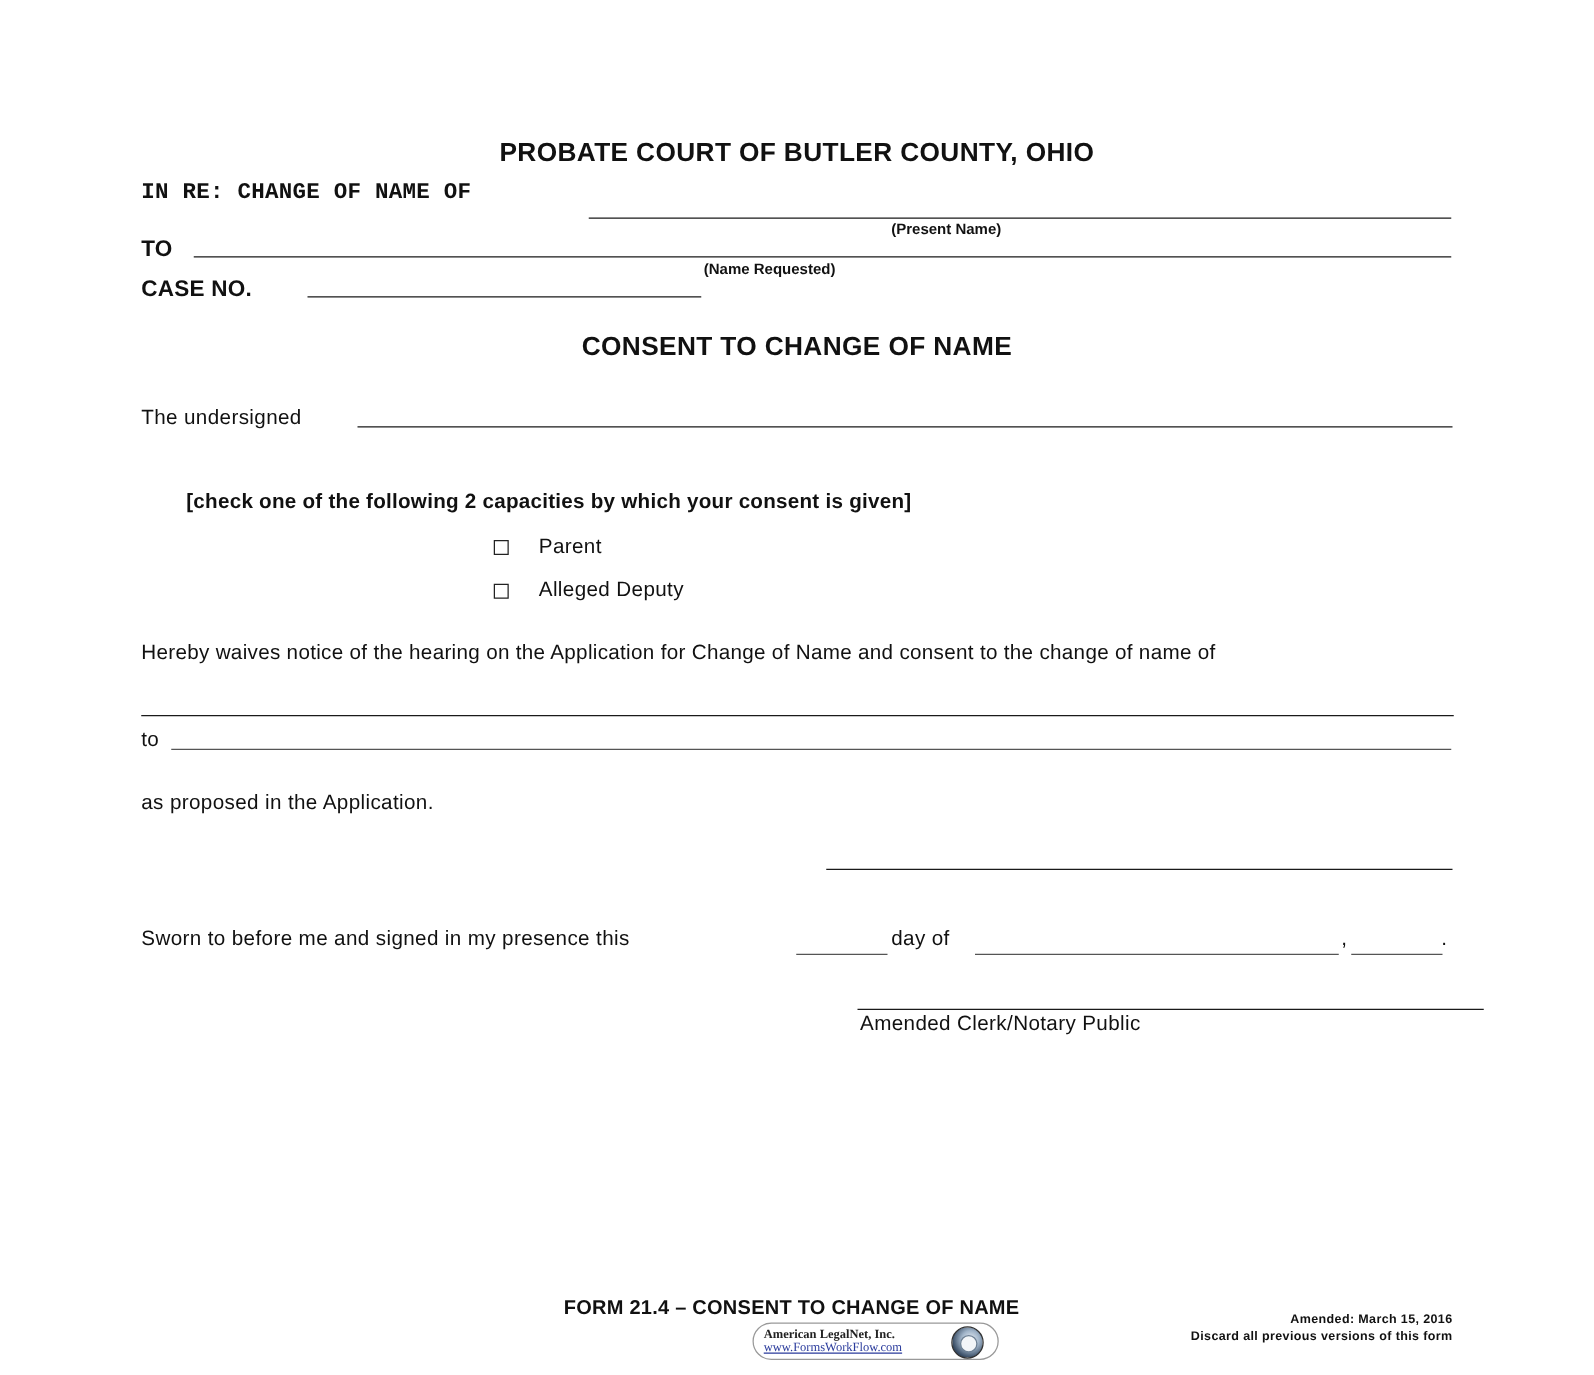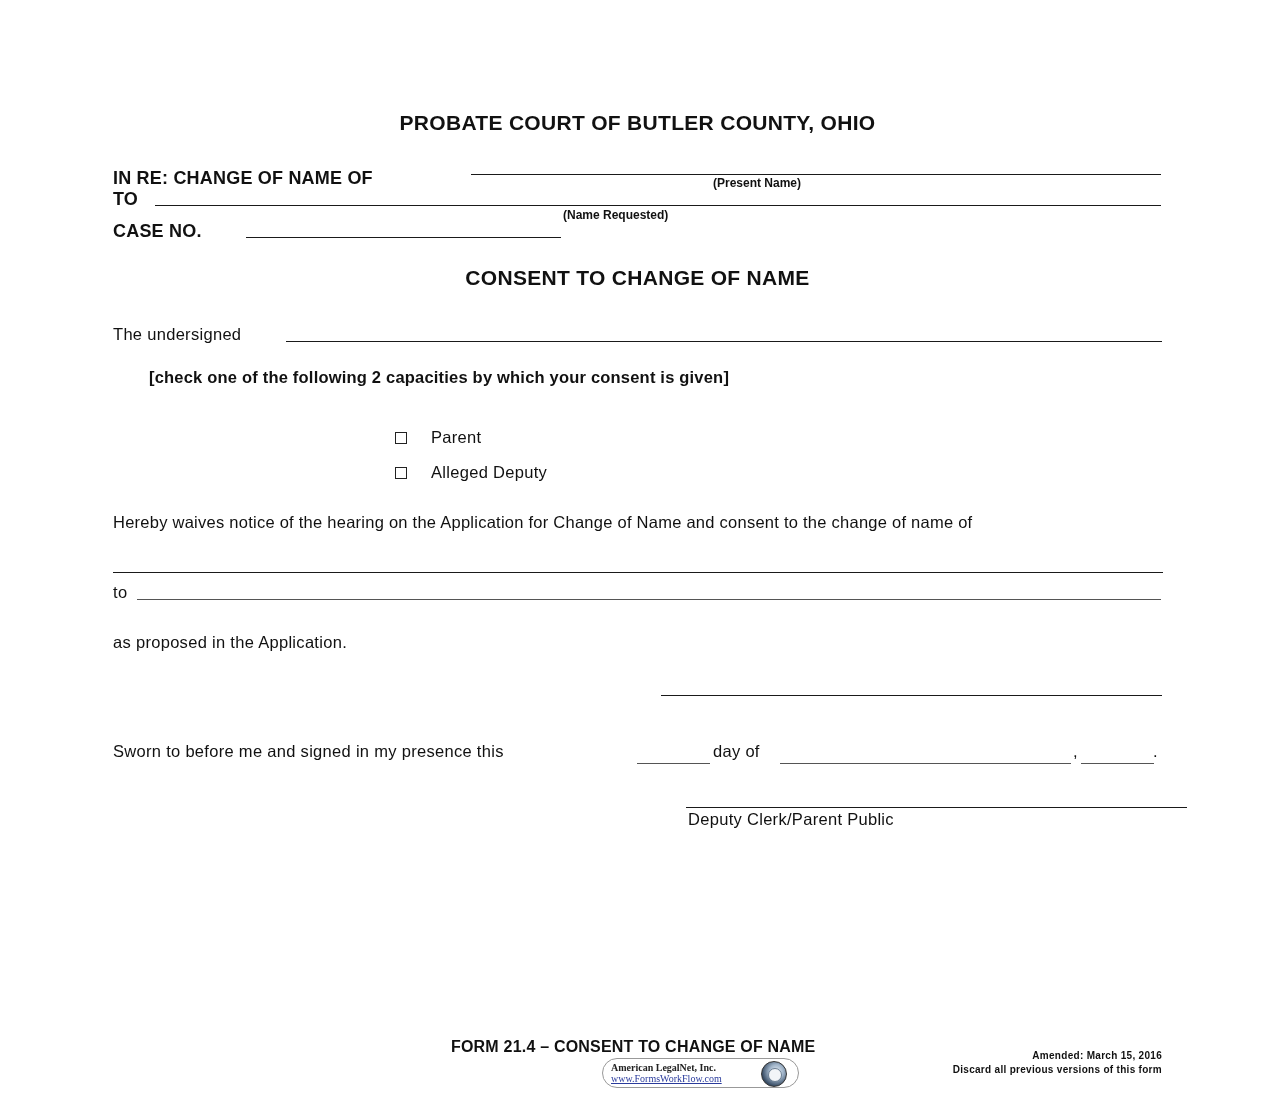--- a/index.html
+++ b/index.html
@@ -62,37 +62,37 @@
     .logo-globe::after {
       content: ""; position: absolute; left: 6px; top: 6px; width: 12px; height: 12px; border-radius: 50%;
       background: #f2f5f8; border: 1px solid #6c7f93;
     }
   </style>
 </head>
 <body>
 
 <div class="abs court-title">PROBATE COURT OF BUTLER COUNTY, OHIO</div>
 
-<div class="abs hdr-label" style="left:113px; top:168px;">IN RE: CHANGE OF NAME OF</div>
+<div class="abs hdr-label" style="left:113px; top:144px;font-family:Liberation Mono, monospace;">IN RE: CHANGE OF NAME OF</div>
 <div class="line" style="left:471px; top:174px; width:690px;"></div>
 <div class="abs caption" style="left:713px; top:176px;">(Present Name)</div>
 
 <div class="abs hdr-label" style="left:113px; top:189px;">TO</div>
 <div class="line" style="left:155px; top:205px; width:1006px;"></div>
 <div class="abs caption" style="left:563px; top:208px;">(Name Requested)</div>
 
 <div class="abs hdr-label" style="left:113px; top:221px;">CASE NO.</div>
 <div class="line" style="left:246px; top:237px; width:315px;"></div>
 
 <div class="abs form-title">CONSENT TO CHANGE OF NAME</div>
 
 <div class="abs body-text" style="left:113px; top:325px;">The undersigned</div>
 <div class="line" style="left:286px; top:341px; width:876px;"></div>
 
-<div class="abs instr" style="left:113px; top:368px;padding-left:36px;">[check one of the following 2 capacities by which your consent is given]</div>
+<div class="abs instr" style="left:113px; top:392px;padding-left:36px;">[check one of the following 2 capacities by which your consent is given]</div>
 
 <div>
   <div class="checkbox" style="left:395px; top:432px;"></div>
   <div class="abs body-text" style="left:431px; top:428px;">Parent</div>
 </div>
 <div>
   <div class="checkbox" style="left:395px; top:467px;"></div>
   <div class="abs body-text" style="left:431px; top:463px;">Alleged Deputy</div>
 </div>
 
@@ -108,21 +108,21 @@
 
 <div class="abs body-text" style="left:113px; top:742px;">Sworn to before me and signed in my presence this</div>
 <div class="line grey" style="left:637px; top:763px; width:73px;"></div>
 <div class="abs body-text" style="left:713px; top:742px;">day of</div>
 <div class="line grey" style="left:780px; top:763px; width:291px;"></div>
 <div class="abs body-text" style="left:1073px; top:742px;">,</div>
 <div class="line grey" style="left:1081px; top:763px; width:73px;"></div>
 <div class="abs body-text" style="left:1153px; top:742px;">.</div>
 
 <div class="line" style="left:686px; top:807px; width:501px;"></div>
-<div class="abs body-text" style="left:688px; top:810px;">Deputy Clerk/Parent Public</div>
+<div class="abs body-text" style="left:688px; top:810px;">Amended Clerk/Notary Public</div>
 
 <div class="abs footer-form" style="left:451px; top:1038px;">FORM 21.4 – CONSENT TO CHANGE OF NAME</div>
 <div class="abs footer-right" style="right:113px; top:1050px;">Amended: March 15, 2016</div>
 <div class="abs footer-right" style="right:113px; top:1064px;">Discard all previous versions of this form</div>
 
 <div class="logo-box">
   <span class="logo-name">American LegalNet, Inc.</span>
   <span class="logo-url">www.FormsWorkFlow.com</span>
   <span class="logo-globe"></span>
 </div>

